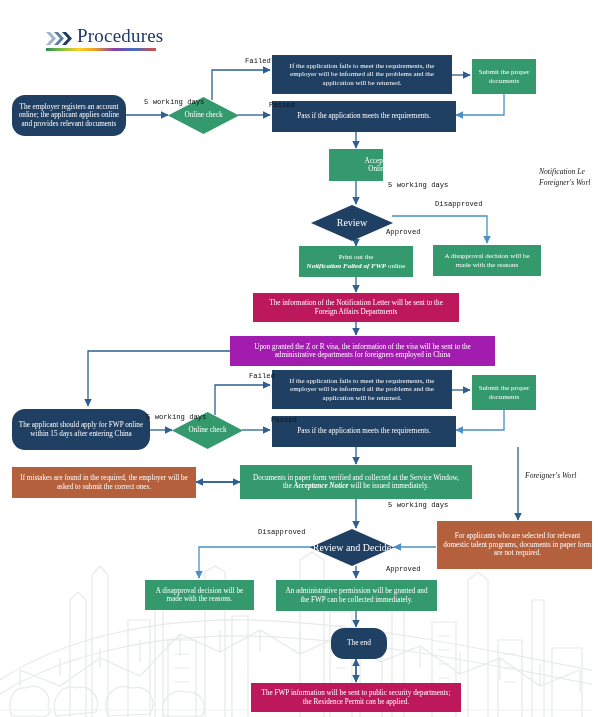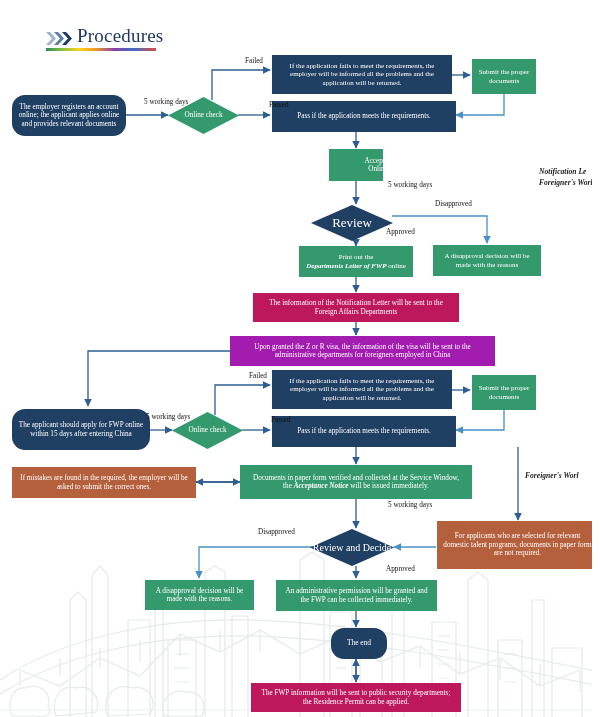--- a/index.html
+++ b/index.html
@@ -40,23 +40,23 @@
   .n-purple {background:#a21caf;}
   .n-rust   {background:#b5603c;}
   .n-round  {border-radius:13px;}
   .diamond{position:absolute;z-index:3;}
   .diamond .dtext{position:absolute;left:0;top:0;width:100%;height:100%;
     display:flex;align-items:center;justify-content:center;text-align:center;
     color:#fff;line-height:1.18;}
   .dshape{position:absolute;left:0;top:0;}
 
   .lbl{position:absolute;z-index:4;color:#111111;
-    font-family:Liberation Serif, serif;white-space:nowrap;padding-left:26px;}
+    font-family:Liberation Mono, monospace;white-space:nowrap;padding-left:26px;}
   .side-note{position:absolute;z-index:4;color:#1a1a1a;
-    font-family:"Liberation Serif", serif;font-style:italic;font-weight:bold;
+    font-family:"Liberation Serif", serif;font-style:italic;font-weight:normal;
     white-space:nowrap;line-height:1.45;}
   .ital{font-style:italic;font-weight:bold;}
 </style>
 </head>
 <body>
 
 <div id="stage">
 
   <svg id="watermark" viewBox="0 0 600 717">
     <g fill="none" stroke="#e7eaea" stroke-width="1.2">
@@ -193,27 +193,27 @@
   <div class="node n-green" style="left:472px;top:59px;width:64px;height:35px;font-size:7px;padding:0 3px;">Submit the proper documents</div>
 
   <div class="node n-dark" style="left:272px;top:101px;width:184px;height:31px;font-size:7.2px;padding:0 5px;">Pass if the application meets the requirements.</div>
 
   <div class="node n-green" style="left:329px;top:149px;width:54px;height:32px;font-size:7.2px;">Accepted Online</div>
 
   <div class="diamond" style="left:311px;top:205px;width:82px;height:36px;">
     <svg class="dshape" width="82" height="36" viewBox="0 0 82 36">
         <polygon points="41,0 82,18 41,36 0,18" fill="#1f3f63"></polygon>
       </svg>
-    <div class="dtext" style="font-size:13px;">Review</div>
+    <div class="dtext" style="font-size:10px;">Review</div>
   </div>
 
   <div class="node n-green" style="left:299px;top:246px;width:114px;height:31px;font-size:7px;padding:0 4px;flex-direction:column;">
     <span>Print out the</span>
     <span style="display:block;">
-      <span class="ital">Departments Letter of FWP</span>
+      <span class="ital">Notification Failed of FWP</span>
       <span>online</span>
     </span>
   </div>
 
   <div class="node n-green" style="left:433px;top:245px;width:108px;height:31px;font-size:7px;padding:0 4px;">A disapproval decision will be made with the reasons</div>
 
   <div class="node n-olive" style="left:253px;top:293px;width:206px;height:29px;font-size:7.2px;padding:0 6px;">The information of the Notification Letter will be sent to the Foreign Affairs Departments</div>
 
   <div class="node n-purple" style="left:230px;top:336px;width:265px;height:30px;font-size:7.2px;padding:0 7px;">Upon granted the Z or R visa, the information of the visa will be sent to the administrative departments for foreigners employed in China</div>
 

